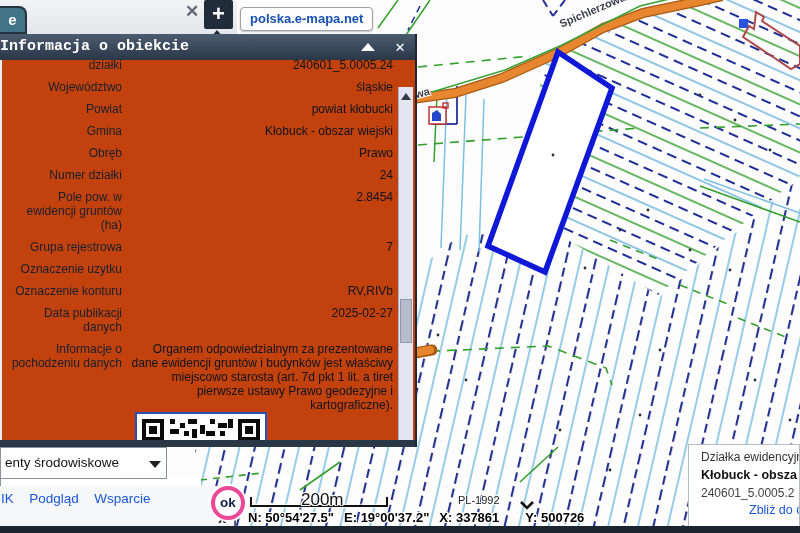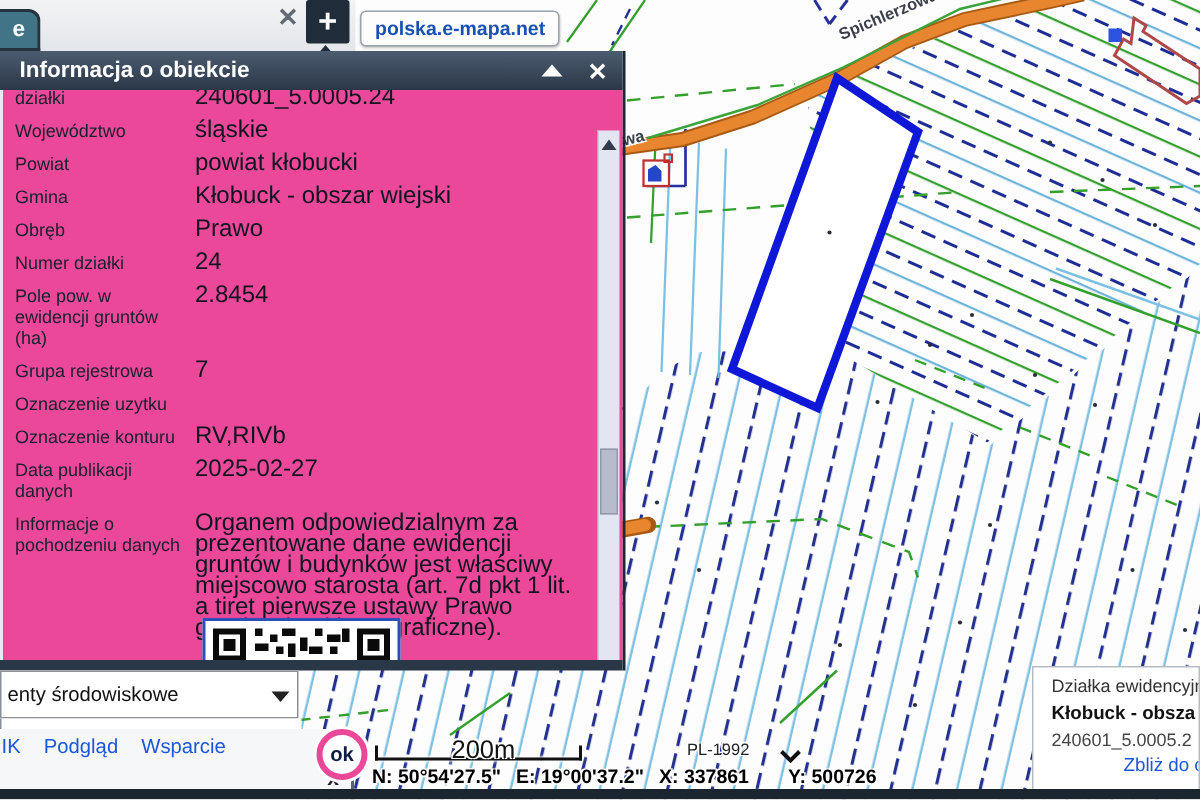--- a/index.html
+++ b/index.html
@@ -26,41 +26,41 @@
   #plus-caret{left:211px;top:30px;width:0;height:0;border-left:6px solid transparent;
      border-right:6px solid transparent;border-bottom:7px solid #202c3a;z-index:3;}
   #brand-box{left:240px;top:7px;height:24px;padding:0 9px;background:#fdfdfe;border:1px solid #9aa3ad;
      border-radius:4px;box-shadow:0 1px 2px rgba(0,0,0,.25);color:#1850b4;font-weight:bold;
      font-size:13px;line-height:22px;z-index:3;white-space:nowrap;}
 
   
   #panel{left:0;top:34px;width:417px;height:413px;z-index:4;border-right:2px solid #1d2835;}
   #panel-header{position:absolute;left:0;top:0;width:100%;height:26px;
      background:linear-gradient(180deg,#4c5c70,#2a3747);color:#fff;font-weight:bold;
-     font-size:15px;line-height:25px;padding-left:13px;}
+     font-size:15px;line-height:25px;padding-left:0;font-family:Liberation Mono, monospace;}
   #panel-min{position:absolute;right:40px;top:9px;width:0;height:0;border-left:7px solid transparent;
      border-right:7px solid transparent;border-bottom:8px solid #fff;}
   #panel-close{position:absolute;right:10px;top:2px;color:#fff;font-size:16px;font-weight:bold;}
-  #panel-body{position:absolute;left:0;top:26px;width:100%;height:380px;background:#ec4899;
-     border-left:2px solid #e8eaf4;overflow:hidden;padding:0 22px 0 8px;}
+  #panel-body{position:absolute;left:0;top:26px;width:100%;height:380px;background:#c2410c;
+     border-left:2px solid #e8eaf4;overflow:hidden;padding:0 22px 0 8px;text-align:right;}
   #panel-bottom{position:absolute;left:0;top:406px;width:100%;height:7px;background:#2a3747;}
   .prow{display:flex;margin-top:8px;}
   .plabel{width:112px;flex:none;font-size:12px;color:#16212f;line-height:14px;}
-  .pvalue{flex:1;font-size:16px;color:#0d1520;line-height:14px;padding-left:8px;}
+  .pvalue{flex:1;font-size:12px;color:#0d1520;line-height:14px;padding-left:8px;}
   #qr-wrap{position:absolute;left:133px;top:352px;width:132px;height:60px;background:#fff;
      border:2px solid #2a50b8;padding:3px;}
   
   #pscroll{position:absolute;right:2px;top:27px;width:15px;height:378px;background:#e3e6f2;
      border-left:1px solid #aab0c4;}
   .sarrow{position:absolute;left:2px;width:0;height:0;border-left:5px solid transparent;border-right:5px solid transparent;}
   #sarrow-up{top:6px;border-bottom:7px solid #333a4a;}
   #sthumb{position:absolute;left:1px;top:212px;width:12px;height:44px;background:#b7bccd;border:1px solid #9298ab;}
 
   
-  #dropdown{left:0;top:447px;width:199px;height:32px;background:#fff;border:1px solid #8a8f98;
+  #dropdown{left:0;top:447px;width:167px;height:32px;background:#fff;border:1px solid #8a8f98;
      z-index:4;font-size:13.5px;color:#111;line-height:30px;padding-left:4px;white-space:nowrap;overflow:hidden;}
   #dd-arrow{position:absolute;right:5px;top:13px;width:0;height:0;border-left:6px solid transparent;
      border-right:6px solid transparent;border-top:7px solid #222;}
   #dd-partial{left:0;top:479px;width:201px;height:7px;background:#fff;z-index:4;border-left:1px solid #8a8f98;}
   #linksbar{left:0;top:486px;width:236px;height:41px;background:#f6f7f9;border-right:2px solid #596273;
      z-index:4;padding:3px 0 0 1px;}
   #linksbar a{color:#1b57d9;font-size:13.5px;text-decoration:none;margin-right:11px;}
   #mini-x{position:absolute;right:8px;top:24px;color:#222;font-size:14px;font-weight:bold;z-index:5;}
 
   

